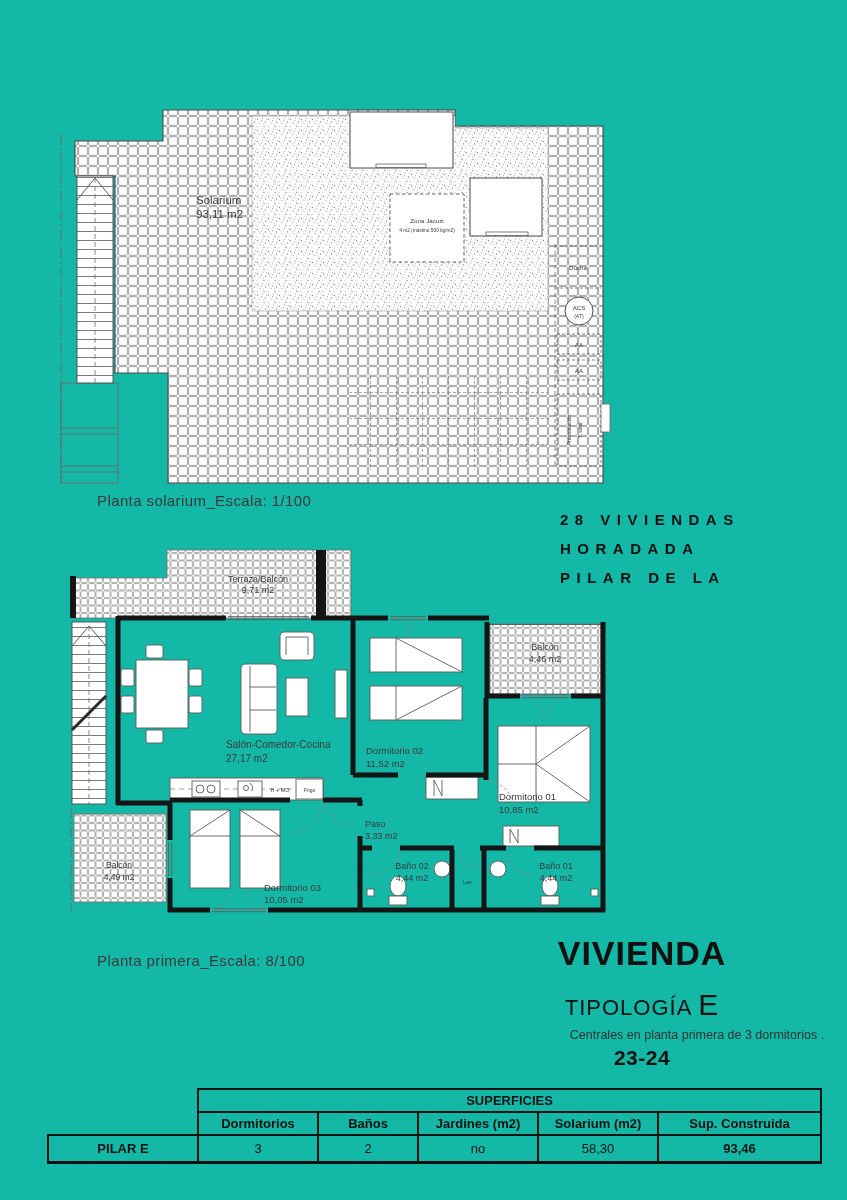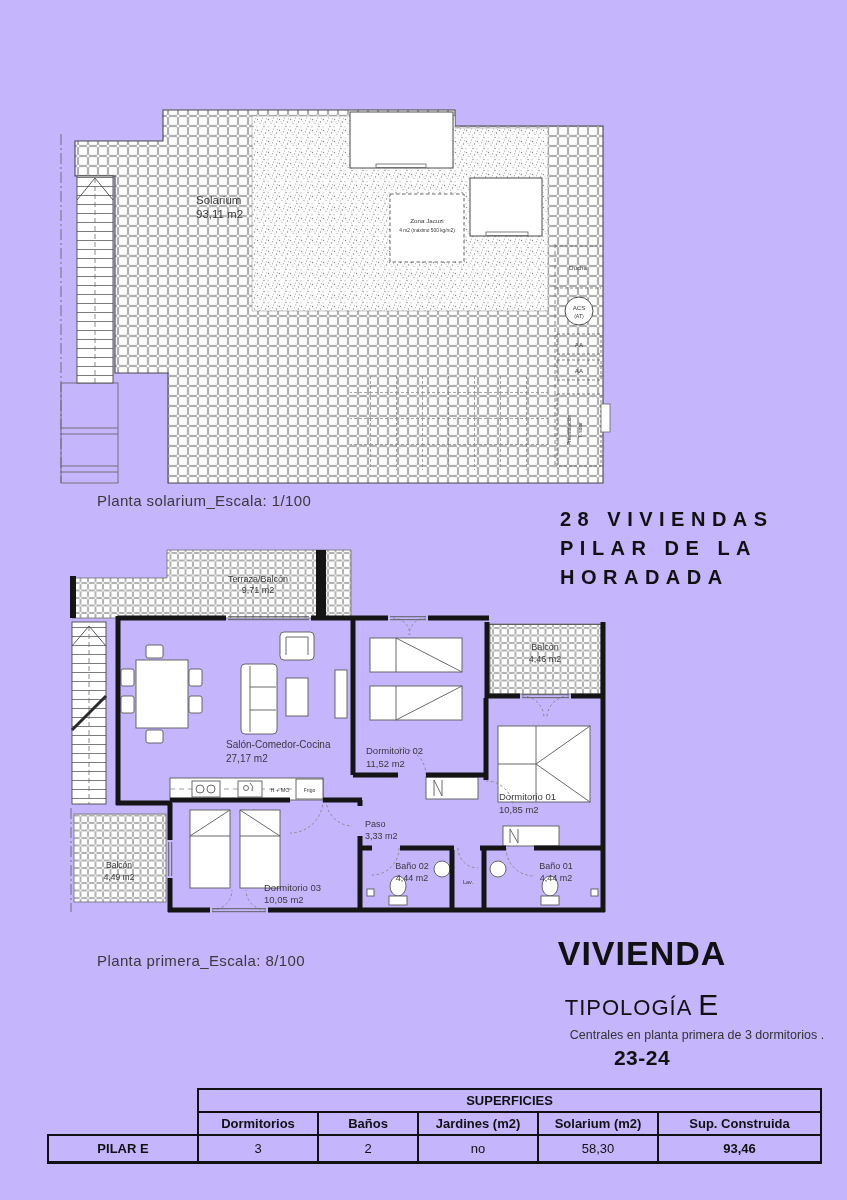--- a/index.html
+++ b/index.html
@@ -1,20 +1,20 @@
 <!DOCTYPE html>
 <html><head>
 <meta charset="utf-8">
 <style>
   html,body{margin:0;padding:0;background:#fff;}
-  #canvas{position:relative;width:847px;height:1200px;background:#c4b5fd;overflow:hidden;
+  #canvas{position:relative;width:847px;height:1200px;background:#14b8a6;overflow:hidden;
           font-family:"Liberation Sans", sans-serif;color:#222;}
   .caption{position:absolute;font-size:15px;color:#3a3a3a;letter-spacing:0.4px;}
   .titleblock{position:absolute;left:560px;top:505px;width:250px;color:#111;
-              font-weight:bold;font-size:20px;line-height:29px;letter-spacing:6.5px;white-space:nowrap;}
+              font-weight:bold;font-size:15px;line-height:29px;letter-spacing:6.5px;white-space:nowrap;}
   .typ{position:absolute;left:487px;top:934px;width:310px;text-align:center;color:#111;}
   .typ .t1{font-size:34px;font-weight:bold;letter-spacing:1px;line-height:38px;}
   .typ .t2{font-size:22px;font-weight:normal;letter-spacing:1px;margin-top:16px;}
   .typ .t2 .big{font-size:30px;}
   .desc{position:absolute;left:520px;top:1028px;width:270px;text-align:center;
         font-size:12.5px;color:#333;margin-left:42px;}
   .units{position:absolute;left:487px;top:1046px;width:310px;text-align:center;
          font-size:21px;font-weight:bold;color:#111;letter-spacing:0.5px;}
   table.sup{position:absolute;left:47px;top:1088px;border-collapse:collapse;
             font-size:13px;color:#111;table-layout:fixed;}
@@ -105,22 +105,22 @@
   <text x="524" y="324" font-size="4.8" fill="#3a3a3a" text-anchor="middle" transform="rotate(-90 524 324)">T. solar</text>
 
   <text x="138" y="98" font-size="11.5" fill="#3c3c3c">Solarium</text>
   <text x="138" y="112" font-size="11.5" fill="#3c3c3c">93,11 m2</text>
 </svg>
 
 <div class="caption" style="left:97px;top:492px">Planta solarium_Escala: 1/100</div>
 
 <div class="titleblock">
   <div>28 VIVIENDAS</div>
+  <div>HORADADA</div>
   <div>PILAR DE LA</div>
-  <div>HORADADA</div>
 </div>
 
 <svg style="position:absolute;left:58px;top:538px" width="560" height="400" viewBox="0 0 560 400">
   <defs>
     <pattern id="tile2" width="7.5" height="7.5" patternUnits="userSpaceOnUse">
       <rect width="7.5" height="7.5" fill="#ffffff"></rect>
       <rect x="0.5" y="0.5" width="6.5" height="6.5" rx="1" fill="none" stroke="#8f8f8f" stroke-width="0.7"></rect>
     </pattern>
     <pattern id="steps2" width="12" height="9" patternUnits="userSpaceOnUse">
       <rect width="12" height="9" fill="#ffffff"></rect>

